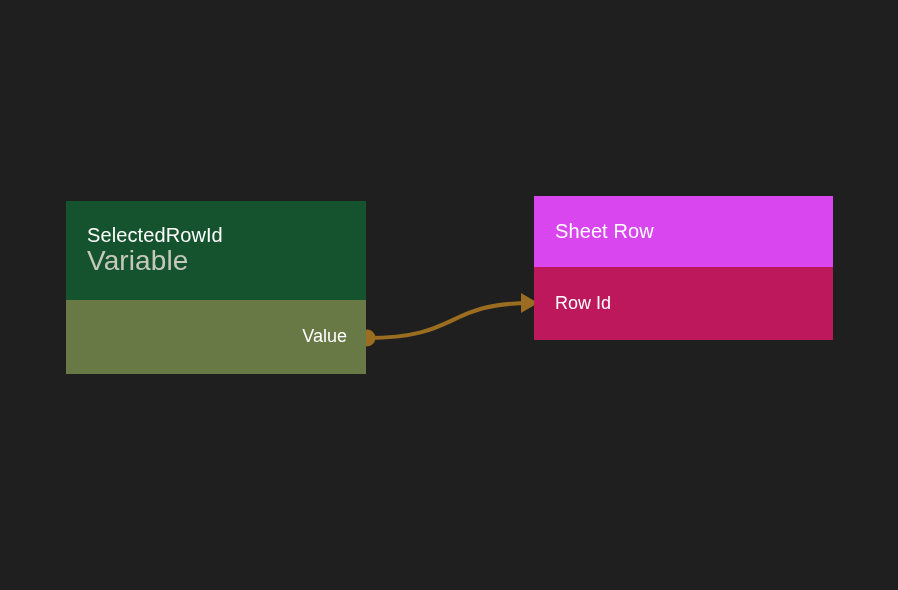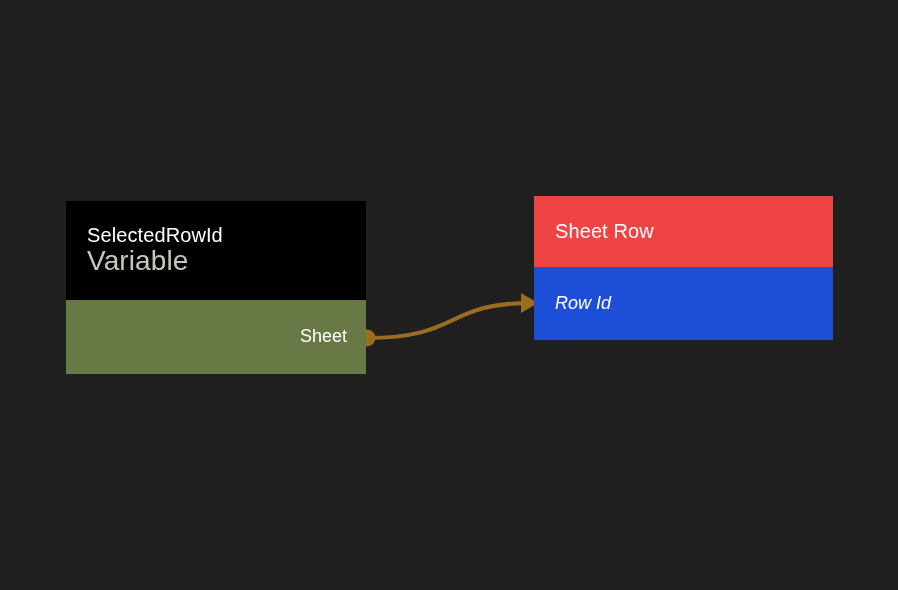--- a/index.html
+++ b/index.html
@@ -123,35 +123,35 @@
 
 <div id="canvas" style="width: 898px; height: 590px; background: rgb(31, 31, 31);">
 
   <svg class="wire-layer" viewBox="0 0 898 590" width="898" height="590">
     <path id="wire-path" d="M 367 338 C 461.05 338, 443.95 303, 532 303" fill="none" stroke="#9a6d21" stroke-width="4" stroke-linecap="round"></path>
     <polygon id="wire-arrow" points="538,303 521,293 521,313" fill="#9a6d21"></polygon>
     <circle id="wire-dot" cx="367" cy="338" r="8.5" fill="#9a6d21"></circle>
   </svg>
 
   <div class="node" id="node-variable" style="left: 66px; top: 201px; width: 300px; height: 173px;">
-    <div class="node-header" style="background: #000000;">
+    <div class="node-header" style="background: #14532d;">
       <span class="node-title">SelectedRowId</span>
       <span class="node-subtitle">Variable</span>
     </div>
     <div class="node-body" style="background: rgb(104, 121, 70);">
       <div class="port-row out">
-        <span class="port-label">Sheet</span>
+        <span class="port-label">Value</span>
       </div>
     </div>
   </div>
 
   <div class="node" id="node-sheetrow" style="left: 534px; top: 196px; width: 299px; height: 144px;">
-    <div class="node-header" style="background: #ef4444;">
+    <div class="node-header" style="background: #d946ef;">
       <span class="node-title">Sheet Row</span>
     </div>
-    <div class="node-body" style="background: #1d4ed8; font-style: italic;">
+    <div class="node-body" style="background: #be185d;">
       <div class="port-row in">
         <span class="port-label">Row Id</span>
       </div>
     </div>
   </div>
 
 </div>
 
 </body></html>

